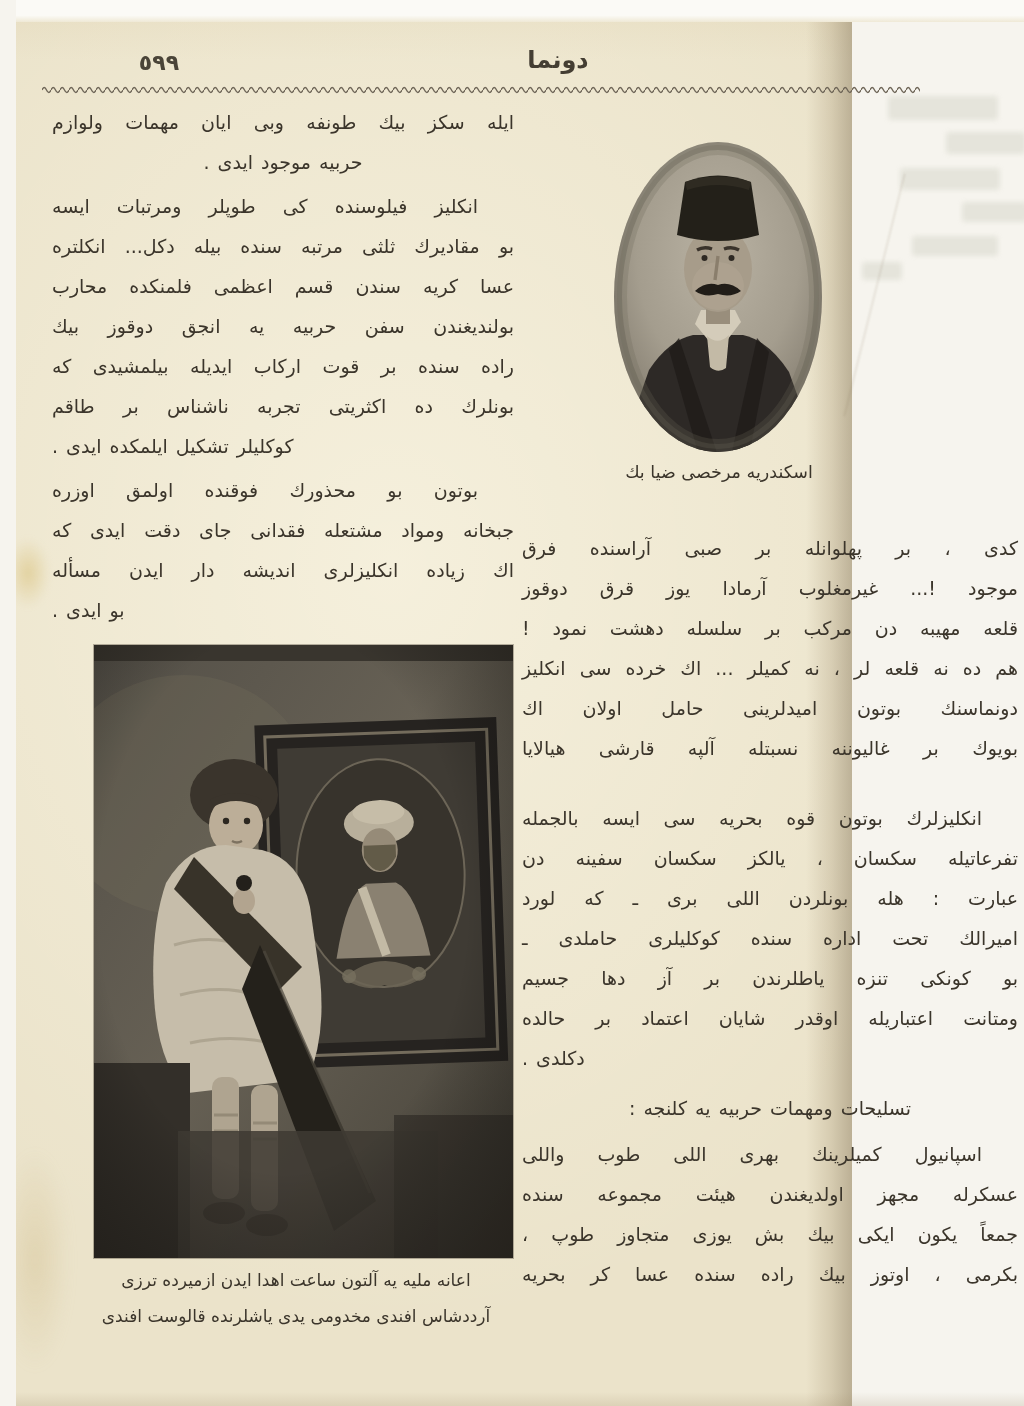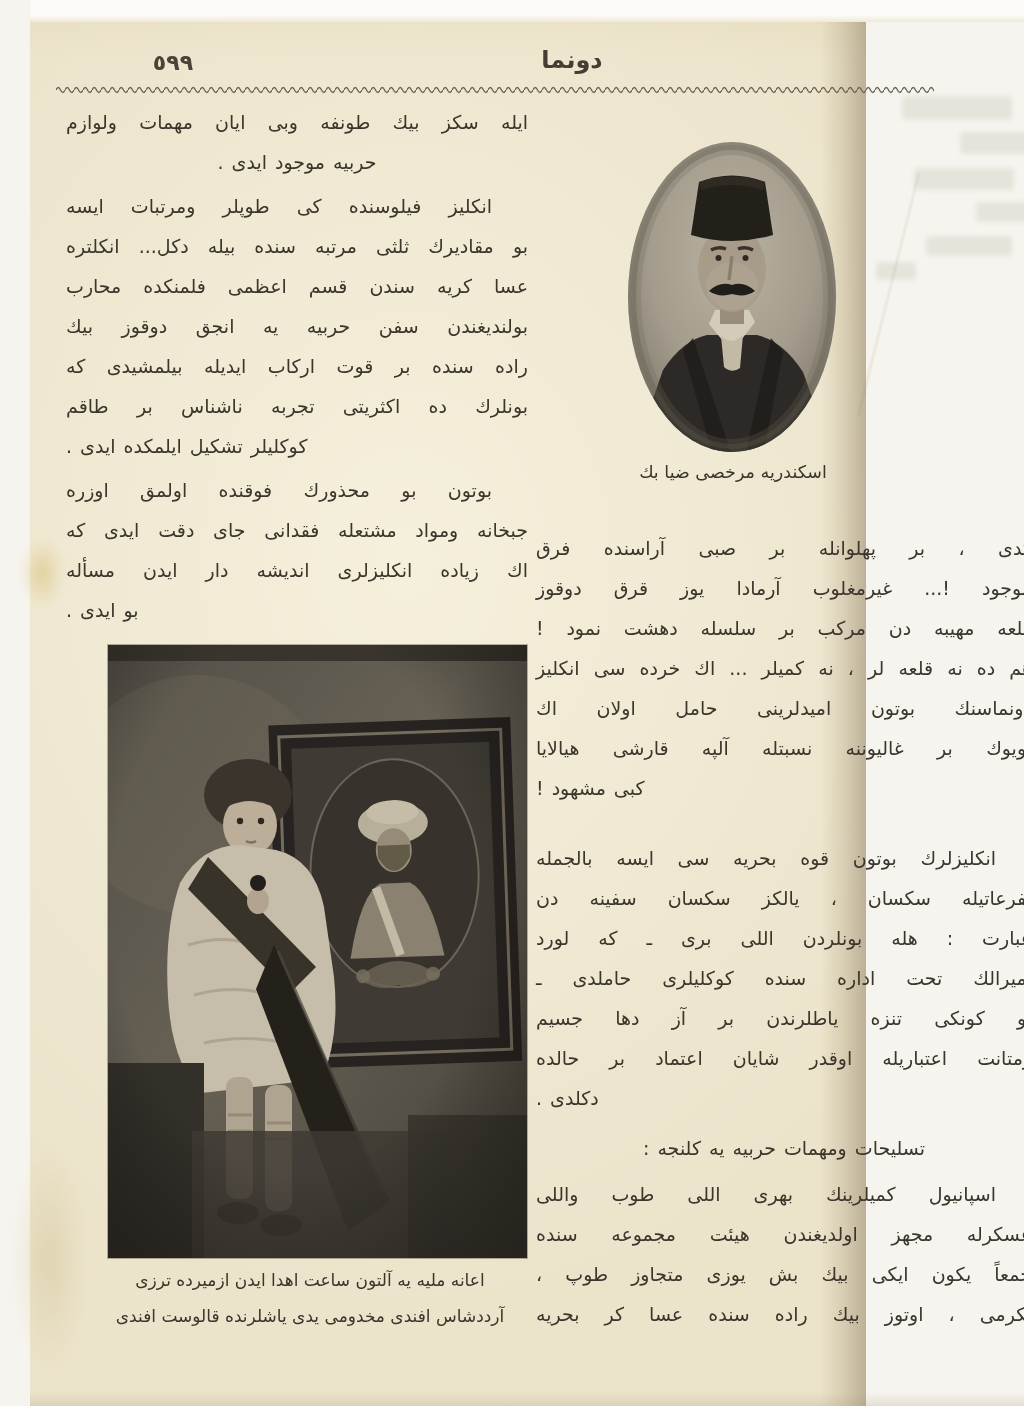--- a/index.html
+++ b/index.html
@@ -6,21 +6,20 @@
   body{
     width:1024px;height:1406px;overflow:hidden;background:#f6f4ee;
     font-family:"DejaVu Sans",sans-serif;
   }
   .page{
     position:absolute;left:0;top:0;width:836px;height:1406px;
     background:#ebe3ca;
     background-image:
       radial-gradient(ellipse 900px 1100px at 45% 40%, rgba(255,252,238,.5), rgba(255,252,238,0) 70%),
       linear-gradient(to bottom, rgba(214,198,160,.25), rgba(214,198,160,0) 60px);
-    margin-left: 30px;
   }
   
   .scan-top{position:absolute;left:0;top:0;width:1024px;height:22px;
     background:linear-gradient(to bottom,#fbfaf6 70%, #efe9d6);z-index:5;}
   .scan-right{position:absolute;right:0;top:0;width:46px;height:1406px;
     background:linear-gradient(to right, rgba(120,100,68,0), rgba(139,119,84,.22) 55%, rgba(110,92,62,.38));z-index:4;}
   .scan-bottom{position:absolute;left:0;bottom:0;width:1024px;height:14px;
     background:linear-gradient(to top, rgba(150,130,95,.18), rgba(150,130,95,0));z-index:4;}
   .crease{position:absolute;left:858px;top:170px;width:1px;height:250px;
     background:rgba(125,112,88,.28);transform:rotate(14deg);filter:blur(1px);z-index:3;}
@@ -88,21 +87,20 @@
   </svg>
 
   <div class="col col-right" dir="rtl">
     <div class="para">
         <div class="ln">كدى ، بر پهلوانله بر صبى آراسنده فرق</div>
         <div class="ln">موجود !... غيرمغلوب آرمادا يوز قرق دوقوز</div>
         <div class="ln">قلعه مهيبه دن مركب بر سلسله دهشت نمود !</div>
         <div class="ln">هم ده نه قلعه لر ، نه كميلر ... اك خرده سى انكليز</div>
         <div class="ln">دونماسنك بوتون اميدلرينى حامل اولان اك</div>
         <div class="ln">بويوك بر غاليوننه نسبتله آلپه قارشى هيالايا</div>
-        <div class="ln last-left">كبى مشهود !</div>
       </div>
     <div class="para m30">
         <div class="ln ind">انكليزلرك بوتون قوه بحريه سى ايسه بالجمله</div>
         <div class="ln">تفرعاتيله سكسان ، يالكز سكسان سفينه دن</div>
         <div class="ln">عبارت : هله بونلردن اللى برى ـ كه لورد</div>
         <div class="ln">اميرالك تحت اداره سنده كوكليلرى حاملدى ـ</div>
         <div class="ln">بو كونكى تنزه ياطلرندن بر آز دها جسيم</div>
         <div class="ln">ومتانت اعتباريله اوقدر شايان اعتماد بر حالده</div>
         <div class="ln last-left">دكلدى .</div>
       </div>

